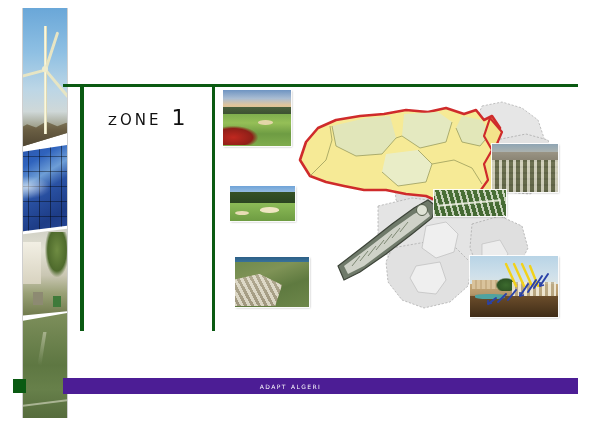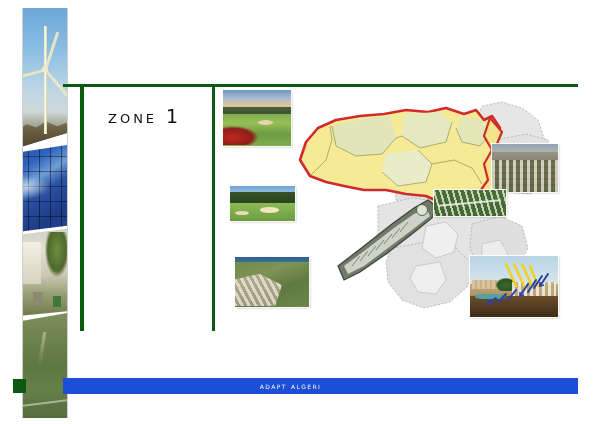--- a/index.html
+++ b/index.html
@@ -151,36 +151,36 @@
     left: 13px; top: 379px;
     width: 13px; height: 14px;
     background: #0a5a12;
   }
 
   
   .zone-title {
     position: absolute;
     left: 108px; top: 105px;
     font-family: "DejaVu Sans", sans-serif;
-    font-size: 19px;
+    font-size: 22px;
     letter-spacing: 3px;
     color: #101010;
     font-variant: small-caps;
     text-transform: lowercase;
     white-space: nowrap;
     text-align: center;
   }
   .zone-title::first-letter { font-size: 19px; }
 
   
   .footer-bar {
     position: absolute;
     left: 63px; top: 378px;
     width: 515px; height: 16px;
-    background: #1d4ed8;
+    background: #4c1d95;
   }
   .footer-inner {
     position: absolute;
     left: 0; top: 0; right: 0; bottom: 0;
     display: flex;
     align-items: center;
     justify-content: center;
     gap: 26px;
     color: #ffffff;
     font-family: "DejaVu Sans", sans-serif;

